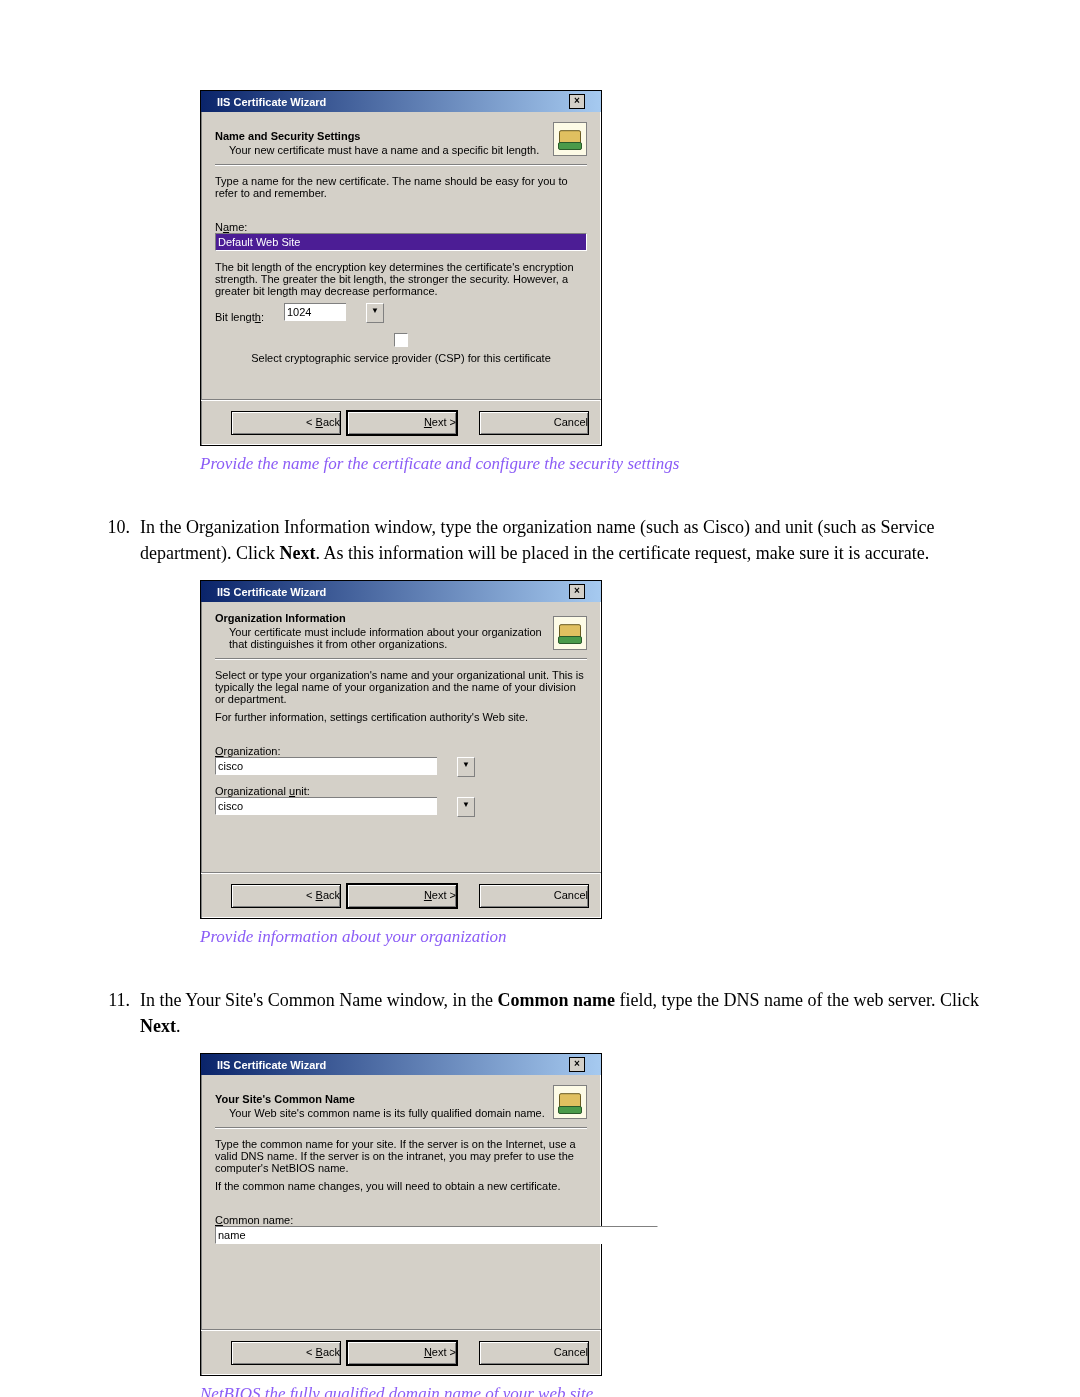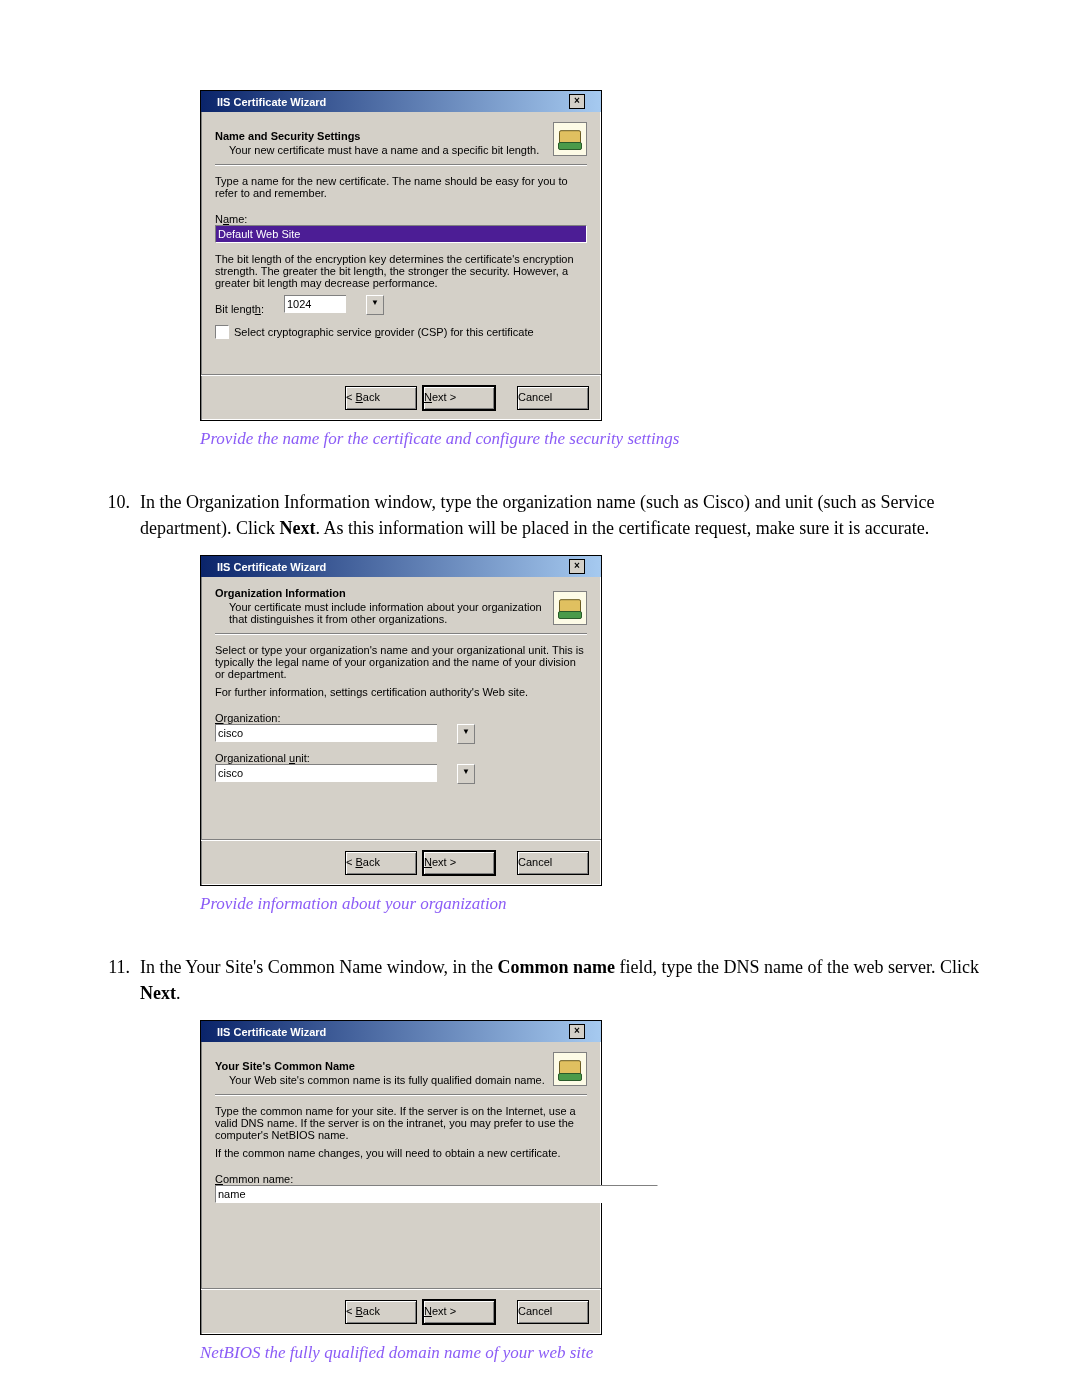--- a/index.html
+++ b/index.html
@@ -108,21 +108,21 @@
     content: "";
     position: absolute;
     left: 50%; top: 60%;
     width: 22px; height: 6px;
     transform: translate(-50%,0);
     background: #4a9a4a;
     border: 1px solid #2a5a2a;
     border-radius: 2px;
   }
   .dlg-instruction { margin: 6px 0; }
-  .dlg-label { margin-top: 14px; }
+  .dlg-label { margin-top: 22px; }
   .win-input {
     display: block;
     width: 100%;
     box-sizing: border-box;
     font-family: Tahoma, Arial, sans-serif;
     font-size: 11px;
     padding: 1px 2px;
     border: 1px solid #808080;
     border-right-color: #fff;
     border-bottom-color: #fff;
@@ -144,21 +144,21 @@
     width: 16px; height: 18px;
     background: #d4d0c8;
     border: 1px solid #808080;
     border-left-color: #fff;
     border-top-color: #fff;
     text-align: center;
     font-size: 8px;
     line-height: 14px;
   }
   .row-bit { display: flex; align-items: flex-end; gap: 20px; margin-top: 6px; }
-  .chk-row { margin-top: 10px; display: flex; align-items: center; gap: 5px; }
+  .chk-row { margin-top: 10px; display: flex; align-items: center; gap: 5px; flex-direction: column; }
   .chkbox {
     width: 12px; height: 12px;
     background: #fff;
     border: 1px solid #808080;
     border-right-color: #fff;
     border-bottom-color: #fff;
   }
   .btnrow {
     border-top: 1px solid #fff;
     box-shadow: 0 -1px 0 #808080;
@@ -167,22 +167,23 @@
     justify-content: flex-end;
     gap: 6px;
   }
   .win-btn {
     width: 70px; height: 22px;
     background: #d4d0c8;
     border: 1px solid #000;
     font-family: Tahoma, Arial;
     font-size: 11px;
     box-shadow: 1px 1px 0 #fff inset, -1px -1px 0 #808080 inset;
-    text-align: left;
+    text-align: right;
     line-height: 20px;
+    padding-left: 38px;
   }
   .win-btn.default { box-shadow: 0 0 0 1px #000, 1px 1px 0 #fff inset, -1px -1px 0 #808080 inset; }
   u.mn { text-decoration: underline; }
 </style>
 </head>
 <body>
 
 <div class="page">
 
   <div class="figure-block">

